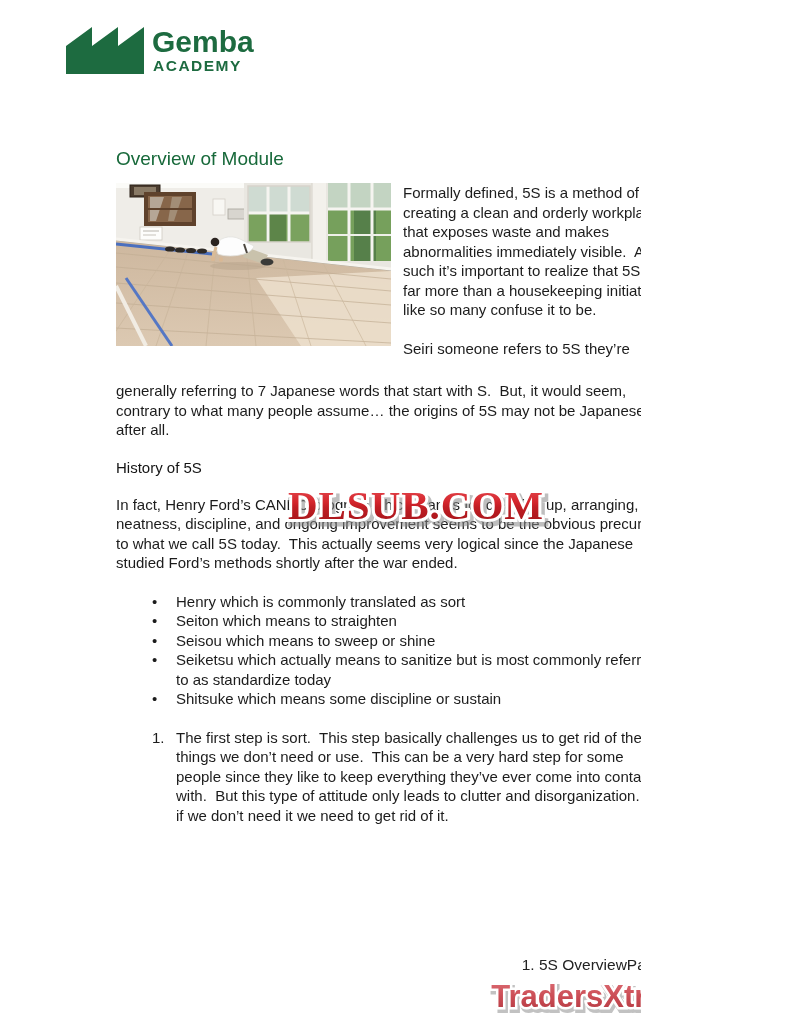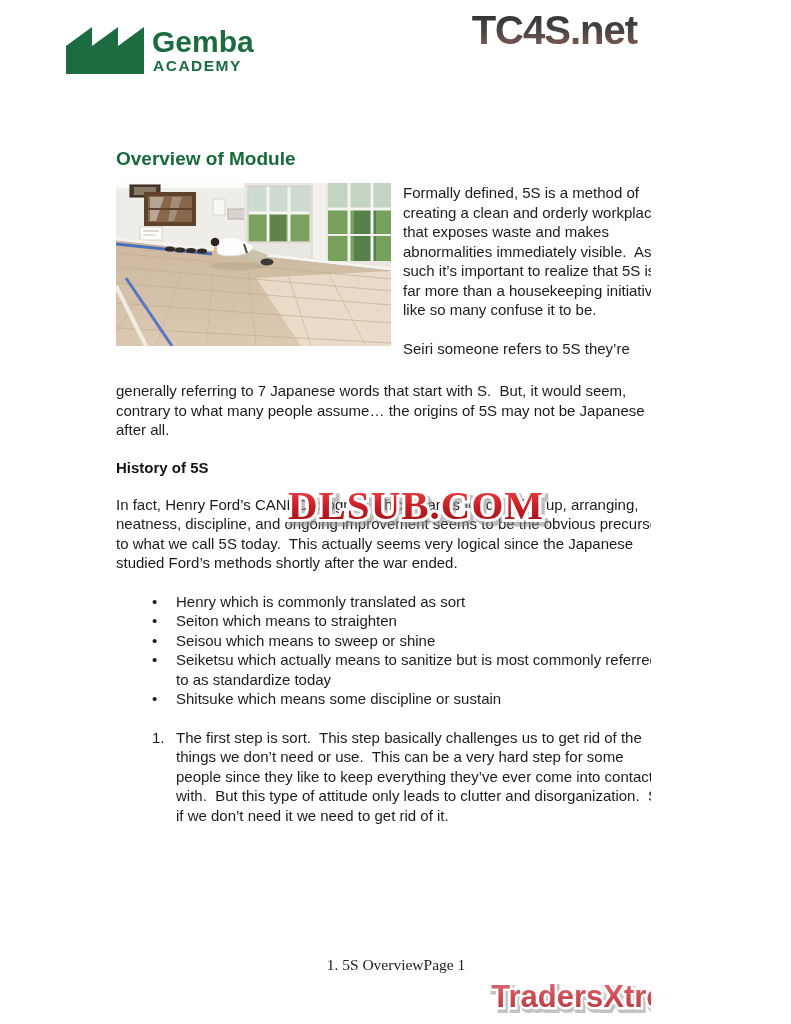--- a/index.html
+++ b/index.html
@@ -3,74 +3,61 @@
 <meta charset="utf-8">
 <style>
   html,body{margin:0;padding:0;background:#ffffff;}
   .page{
     position:relative;
     width:641px;height:1024px;
     background:#ffffff;
     font-family:"Liberation Sans",sans-serif;
     color:#1c1c1c;
     overflow:hidden;
-    padding-left:10px;
   }
   .logo{position:absolute;left:64px;top:22px;}
   .tc4s{position:absolute;right:12px;top:6px;}
   .content{position:absolute;left:116px;top:148px;width:556px;}
   .doc-title{
     font-size:43px;font-weight:400;color:#121212;
     text-align:center;margin:0 0 28px;line-height:1.2;letter-spacing:0.5px;
   }
-  .h-green{font-size:19px;font-weight:bold;color:#17693a;margin:0 0 13px;}
-  .h-sub{font-size:15px;font-weight:bold;color:#141414;margin:0 0 19px;}
+  .h-green{font-size:19px;font-weight:normal;color:#17693a;margin:0 0 13px;}
+  .h-sub{font-size:15px;font-weight:normal;color:#141414;margin:0 0 19px;}
   .body-text{font-size:15px;line-height:19.5px;white-space:pre-wrap;}
   p.body-text{margin:0 0 19px;}
   .media-row{display:flex;margin:0 0 4px;}
   .photo-frame{flex:none;width:275px;height:163px;}
   .photo-col{flex:1;margin-left:12px;width:282px;}
   .photo-col p{margin:0 0 19px;}
   .list{margin:0 0 19px;padding-left:36px;}
   .list-row{display:flex;font-size:15px;line-height:19.5px;}
   .marker{flex:none;width:24px;}
   .list-text{flex:1;white-space:pre-wrap;}
   .footer{
     position:absolute;left:116px;top:956px;width:560px;
-    display:flex;justify-content:center;
-    font-family:Liberation Serif, serif;font-size:15.5px;color:#222;
+    display:flex;justify-content:flex-end;
+    font-family:Liberation Sans, sans-serif;font-size:15.5px;color:#222;
   }
   .dlsub{position:absolute;left:260px;top:477px;z-index:5;}
   .traders{position:absolute;left:480px;top:974px;z-index:5;}
 </style>
 </head>
 <body>
 
 <div class="page">
 
   <div class="logo">
     <svg width="216" height="52" viewBox="0 0 216 52">
       <path d="M2,52 L2,24 L28,5 L28,24 L54,5 L54,24 L80,5 L80,52 Z" fill="#1d6b40"></path>
       <text x="88" y="30" font-family="Liberation Sans, sans-serif" font-size="30" font-weight="bold" fill="#1d6b40">Gemba</text>
       <text x="89" y="49" font-family="Liberation Sans, sans-serif" font-size="15.5" font-weight="bold" letter-spacing="1.5" fill="#1d6b40">ACADEMY</text>
     </svg>
   </div>
 
-  <div class="tc4s">
-    <svg width="186" height="48" viewBox="0 0 186 48">
-      <defs>
-        <linearGradient id="tcgrad" x1="0" y1="0" x2="0" y2="1">
-          <stop offset="0" stop-color="#2d2d2f"></stop>
-          <stop offset="0.55" stop-color="#4c4646"></stop>
-          <stop offset="1" stop-color="#946059"></stop>
-        </linearGradient>
-      </defs>
-      <text x="184" y="38" text-anchor="end" font-family="Liberation Sans, sans-serif" font-size="40" font-weight="bold" letter-spacing="-1" fill="url(#tcgrad)">TC4S.net</text>
-    </svg>
-  </div>
 
   <div class="content">
 
 
     <h2 class="h-green">Overview of Module</h2>
 
     <div class="media-row">
 
       <svg class="photo-frame" viewBox="0 0 275 163">
         <defs>

